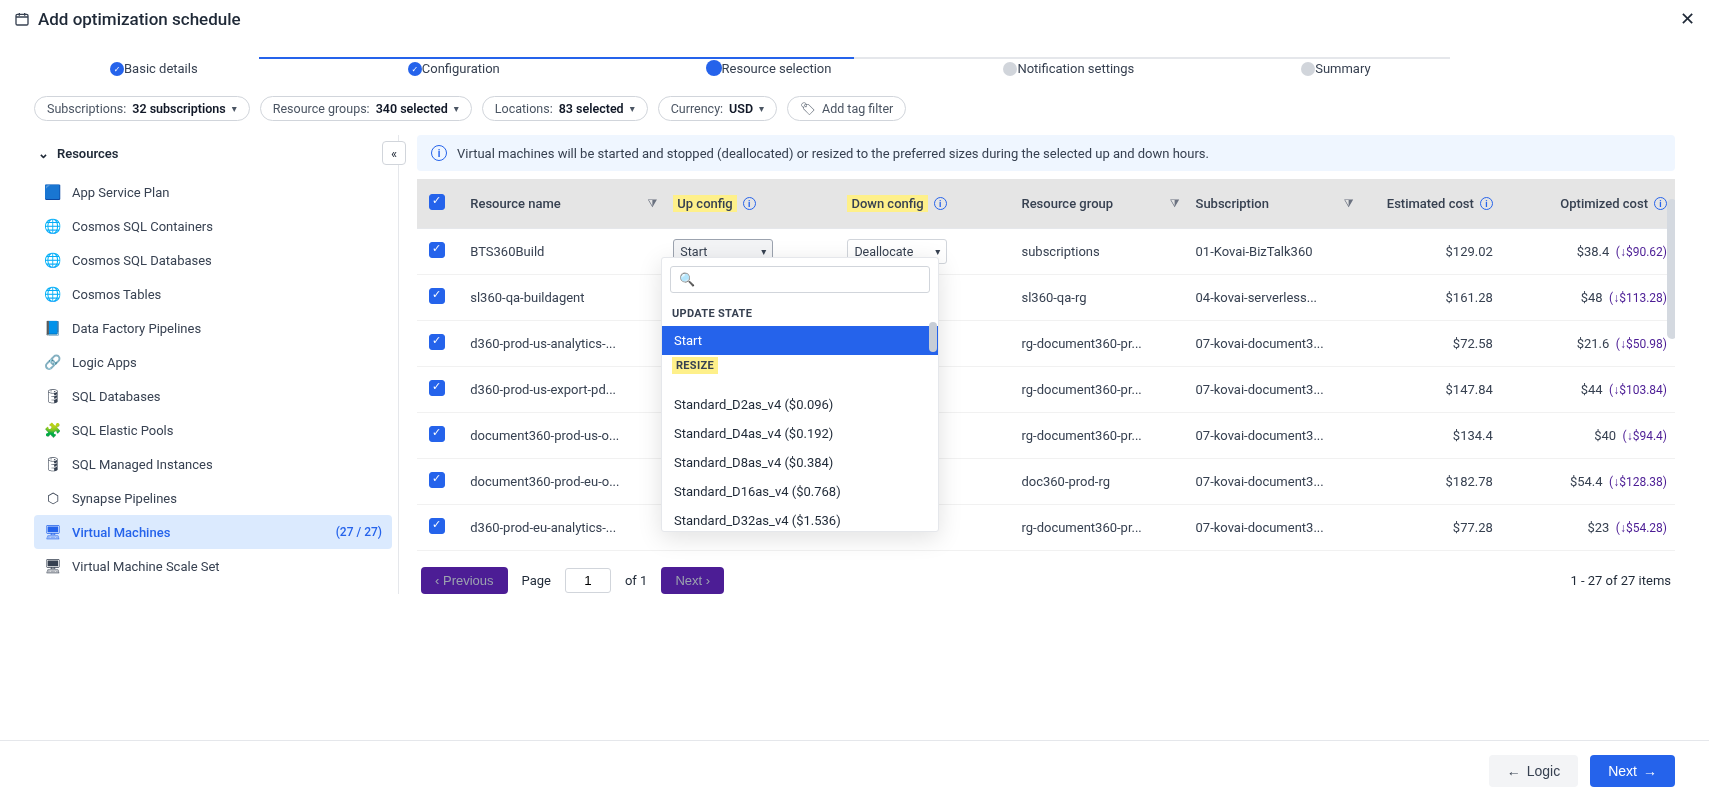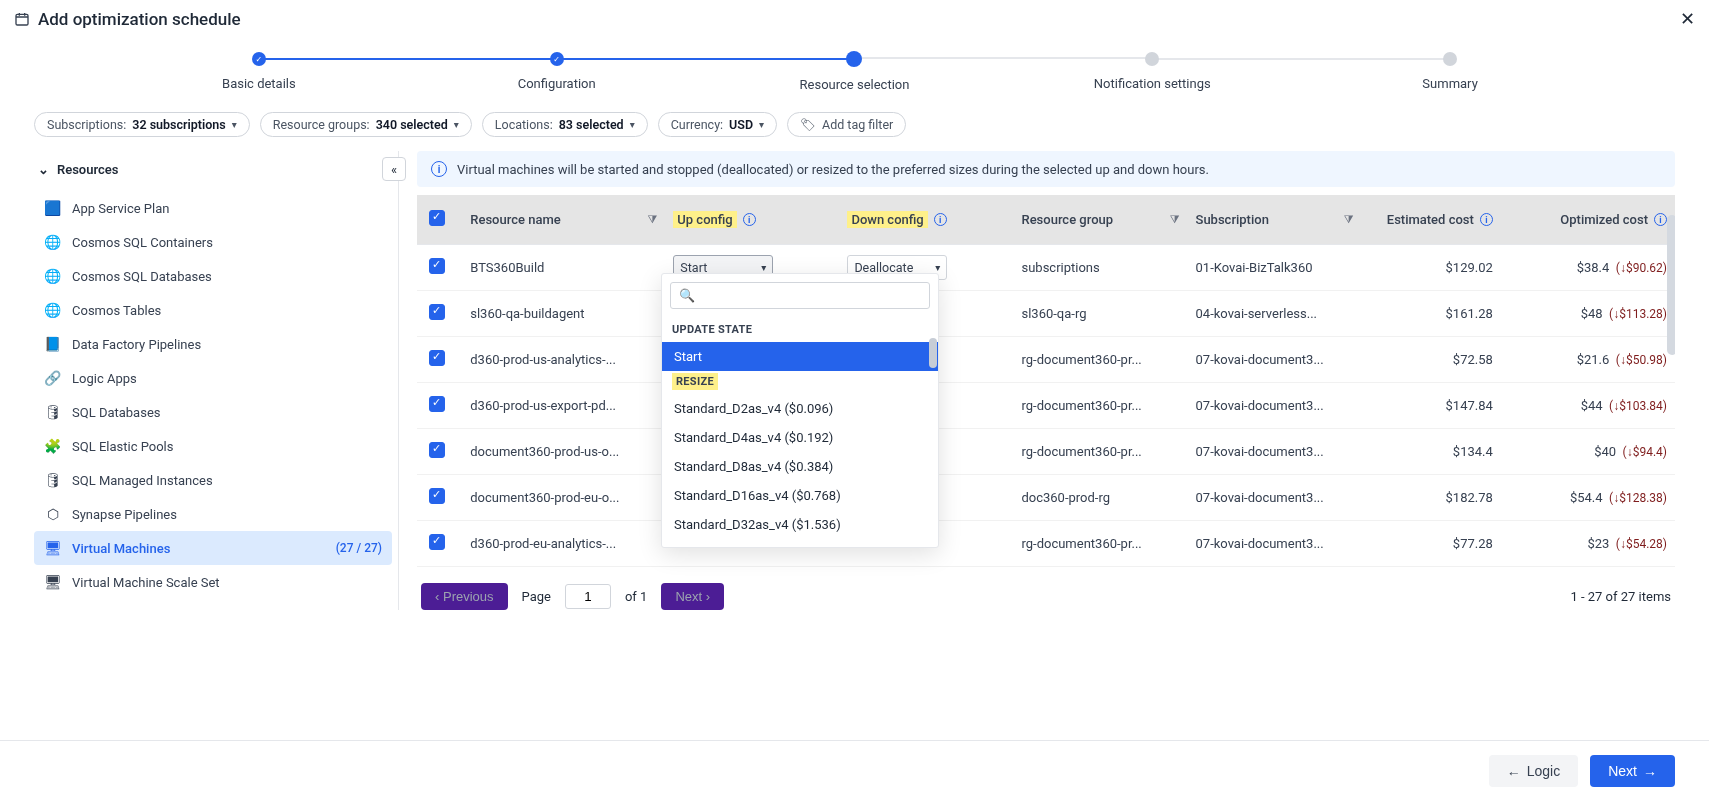--- a/index.html
+++ b/index.html
@@ -24,22 +24,22 @@
 
   
   .stepper {
     display: flex;
     align-items: center;
     margin: 18px 110px 20px;
   }
   .step {
     flex: 1;
     display: flex;
-    flex-direction: column;
-    align-items: center;
+    flex-direction: row;
+    align-items: flex-end;
     position: relative;
   }
   .step-dot {
     width: 14px; height: 14px; border-radius: 50%;
     background: #d1d5db; z-index: 2;
   }
   .step.done .step-dot { background: #2563eb; display:flex;align-items:center;justify-content:center;}
   .step.done .step-dot::after { content:"✓"; color:#fff; font-size:8px; }
   .step.active .step-dot { background: #2563eb; width:16px;height:16px; }
   .step-label { margin-top: 10px; font-size: 13px; color:#374151; }
@@ -116,42 +116,42 @@
     background:#2563eb; position:relative; cursor:pointer;
   }
   .chk::after{content:"✓";color:#fff;font-size:11px;position:absolute;top:-1px;left:2px;}
   .sel {
     border:1px solid #d1d5db; border-radius:3px; padding:4px 6px;
     display:flex;justify-content:space-between;align-items:center;
     font-size:12.5px; width:100px; background:#fff; cursor:pointer;
   }
   .sel.open { border-color:#9ca3af; background:#f3f4f6; }
   .num-right { text-align:right; }
-  .savings { color:#7f1d1d; font-size:12px; }
+  .savings { color:#4c1d95; font-size:12px; }
   .savings::before { content:"(↓"; }
   .savings::after { content:")"; }
 
   
   .dd-panel {
     position:absolute; top:122px; left:262px; width:278px;
     background:#fff; border:1px solid #e5e7eb; border-radius:3px;
     box-shadow:0 6px 24px rgba(0,0,0,.12);
     z-index:50; overflow:hidden;
   }
   .dd-search { padding:8px; }
   .dd-search-box {
     border:1px solid #d1d5db;border-radius:3px;padding:4px 8px;
     display:flex;align-items:center;gap:6px;
   }
   .dd-search-box input { border:none;outline:none;flex:1;font-size:13px; }
   .dd-group-lbl {
     font-size:11px; font-weight:700; color:#374151;
     padding:6px 10px; letter-spacing:.3px;
   }
-  .dd-group-lbl.hl-y { background:#fef08a; display:inline-block; margin:2px 10px 4px; padding:2px 4px;}
+  .dd-group-lbl.hl-y { background:#fef08a; display:inline-block; margin:2px 10px 16px; padding:2px 4px;}
   .dd-opt {
     padding:7px 12px; font-size:13px; cursor:pointer;
   }
   .dd-opt.sel-opt { background:#2563eb; color:#fff; }
   .dd-scroll { max-height:230px; overflow-y:auto; }
   .dd-scrollbar{ position:absolute; right:1px; top:64px; width:8px; height:30px; background:#c7cdd6; border-radius:4px;}
 
   
   .pager {
     display:flex; align-items:center; justify-content:space-between;

